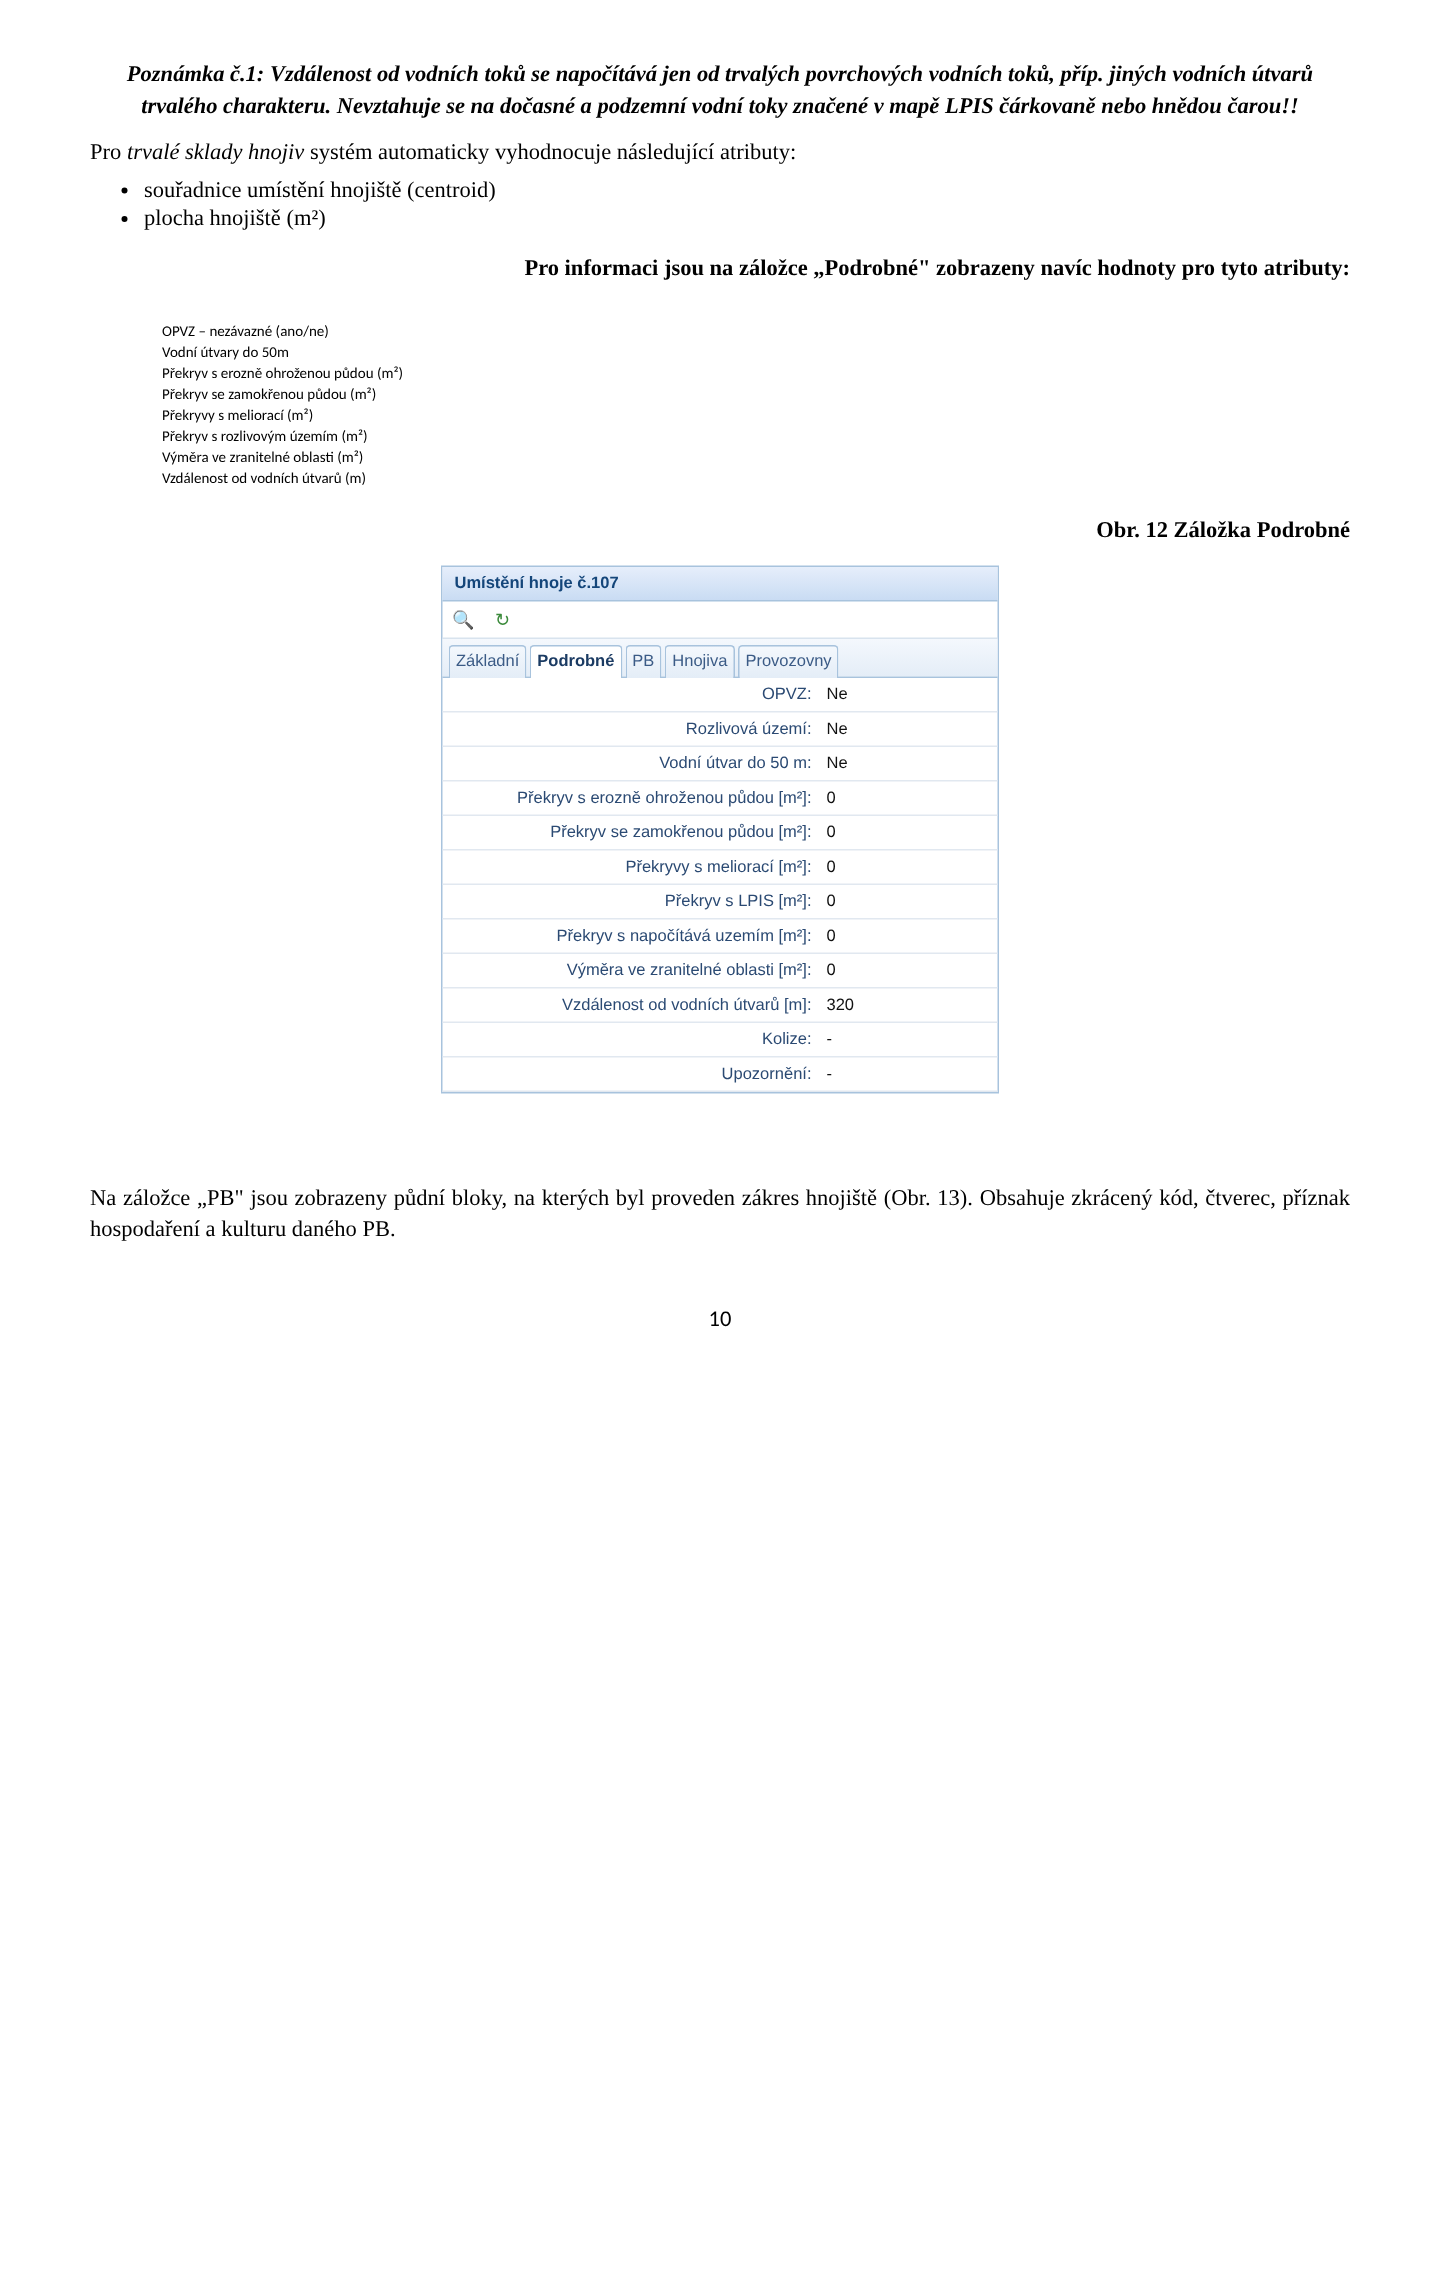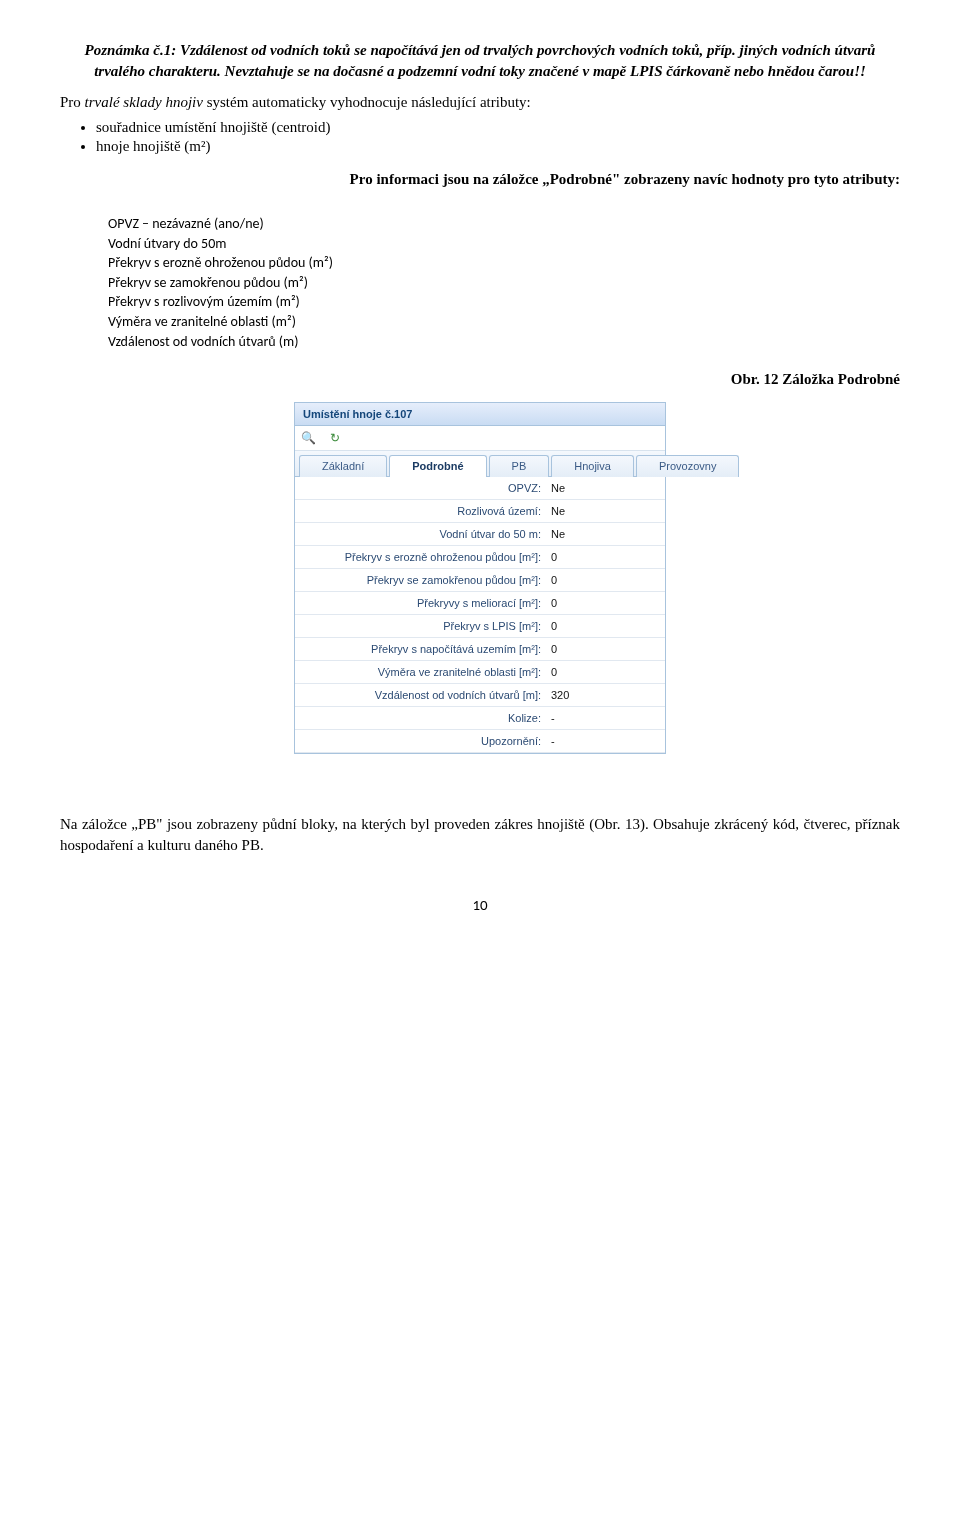--- a/index.html
+++ b/index.html
@@ -34,21 +34,21 @@
   ul.bullets {
     margin: 6px 0 14px 0;
     padding-left: 36px;
   }
   ul.bullets li {
     margin: 2px 0;
     font-family: "Times New Roman", serif;
   }
   .calibri {
     font-family: Calibri, Arial, sans-serif;
-    font-size: 14px;
+    font-size: 10px;
     line-height: 1.4;
   }
   .calibri-block {
     margin-left: 48px;
     margin-bottom: 20px;
   }
   .caption {
     text-align: right;
     font-weight: bold;
     font-family: "Times New Roman", serif;
@@ -90,21 +90,21 @@
   }
   .tabs {
     display: flex;
     border-bottom: 1px solid #a8c3dd;
     background: linear-gradient(#f4f8fd, #e4edf7);
     padding-top: 4px;
     padding-left: 4px;
     gap: 2px;
   }
   .tab {
-    padding: 4px 22px 5px;
+    padding: 4px 4px 5px;
     border: 1px solid #a8c3dd;
     border-bottom: none;
     border-radius: 3px 3px 0 0;
     background: linear-gradient(#f4f8fd, #e4edf7);
     color: #3b5b86;
     margin-bottom: -1px;
     cursor: pointer;
   }
   .tab.active {
     background: #fff;
@@ -145,30 +145,31 @@
 <body>
 
 <div class="note">Poznámka č.1: Vzdálenost od vodních toků se napočítává jen od trvalých povrchových vodních toků, příp. jiných vodních útvarů trvalého charakteru. Nevztahuje se na dočasné a podzemní vodní toky značené v mapě LPIS čárkovaně nebo hnědou čarou!!</div>
 
 <div class="mixed-para">
   <span>Pro </span><span class="it">trvalé sklady hnojiv</span><span> systém automaticky vyhodnocuje následující atributy:</span>
 </div>
 
 <ul class="bullets">
   <li>souřadnice umístění hnojiště (centroid)</li>
-  <li>hnoje hnojiště (m²)</li>
+  <li>plocha hnojiště (m²)</li>
 </ul>
 
 <div class="plain">Pro informaci jsou na záložce „Podrobné" zobrazeny navíc hodnoty pro tyto atributy:</div>
 
 <div class="calibri calibri-block">
   <div>OPVZ – nezávazné (ano/ne)</div>
   <div>Vodní útvary do 50m</div>
   <div>Překryv s erozně ohroženou půdou (m²)</div>
   <div>Překryv se zamokřenou půdou (m²)</div>
+  <div>Překryvy s meliorací (m²)</div>
   <div>Překryv s rozlivovým územím (m²)</div>
   <div>Výměra ve zranitelné oblasti (m²)</div>
   <div>Vzdálenost od vodních útvarů (m)</div>
 </div>
 
 <div class="caption">Obr. 12 Záložka Podrobné</div>
 
 <div class="panel-wrap">
   <div class="panel">
     <div class="panel-header">Umístění hnoje č.107</div>

